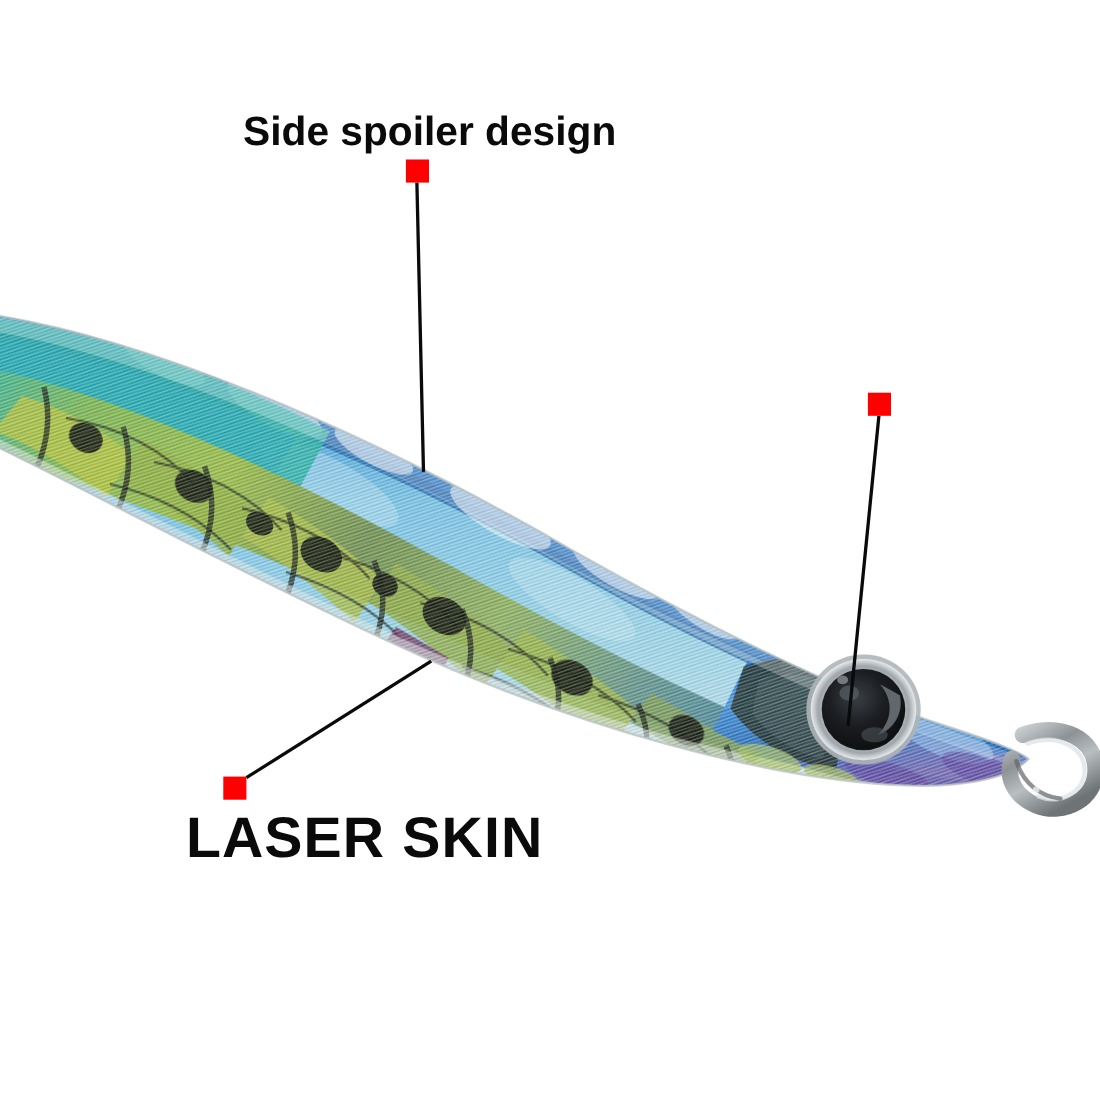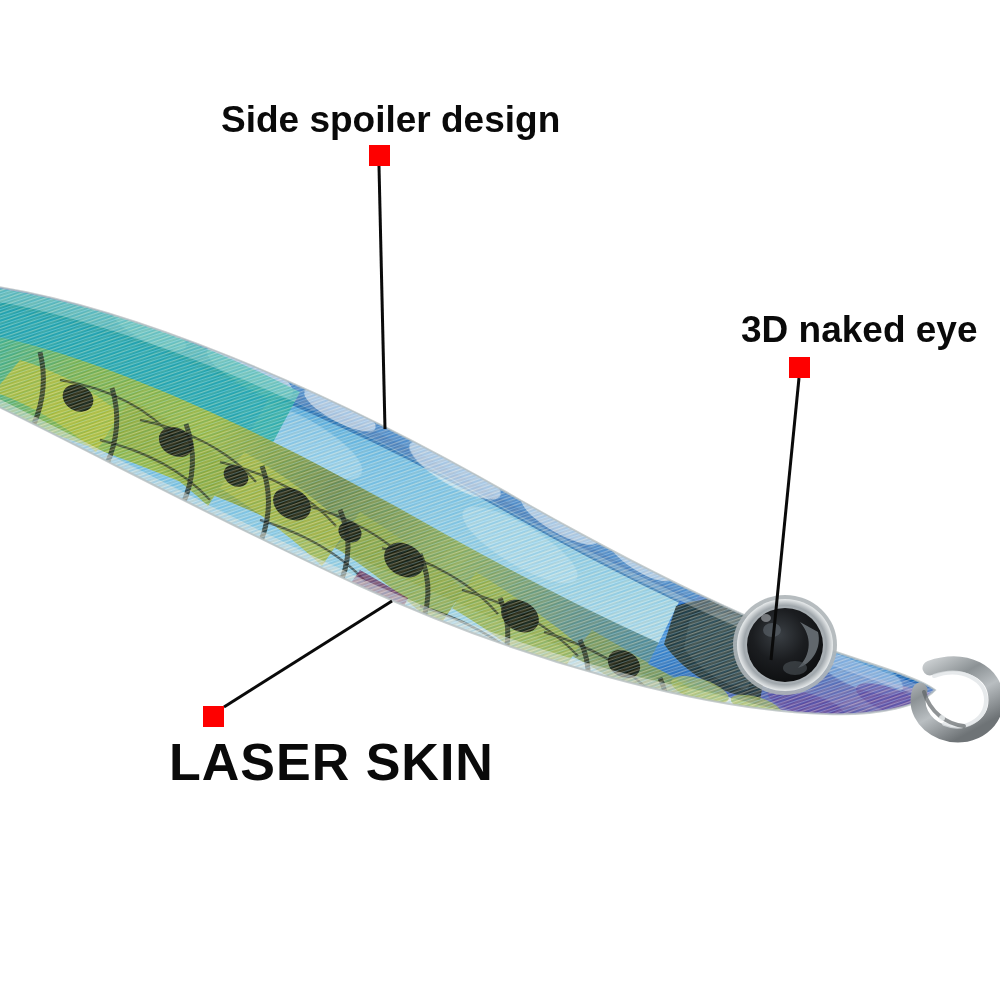--- a/index.html
+++ b/index.html
@@ -272,16 +272,15 @@
     <line x1="379" y1="166" x2="385" y2="429" stroke="#0a0a0a" stroke-width="3"></line>
     <line x1="799" y1="378" x2="771" y2="660" stroke="#0a0a0a" stroke-width="3"></line>
     <line x1="224" y1="707" x2="392" y2="601" stroke="#0a0a0a" stroke-width="3"></line>
   </svg>
 
   <div class="marker" id="marker-side-spoiler"></div>
   <div class="marker" id="marker-3d-eye"></div>
   <div class="marker" id="marker-laser-skin"></div>
 
   <div class="callout-label" id="label-side-spoiler">Side spoiler design</div>
-  <div class="callout-label" id="label-3d-eye">3D naked eye</div>
   <div class="callout-label" id="label-laser-skin">LASER SKIN</div>
 
 </div>
 
 </body></html>

